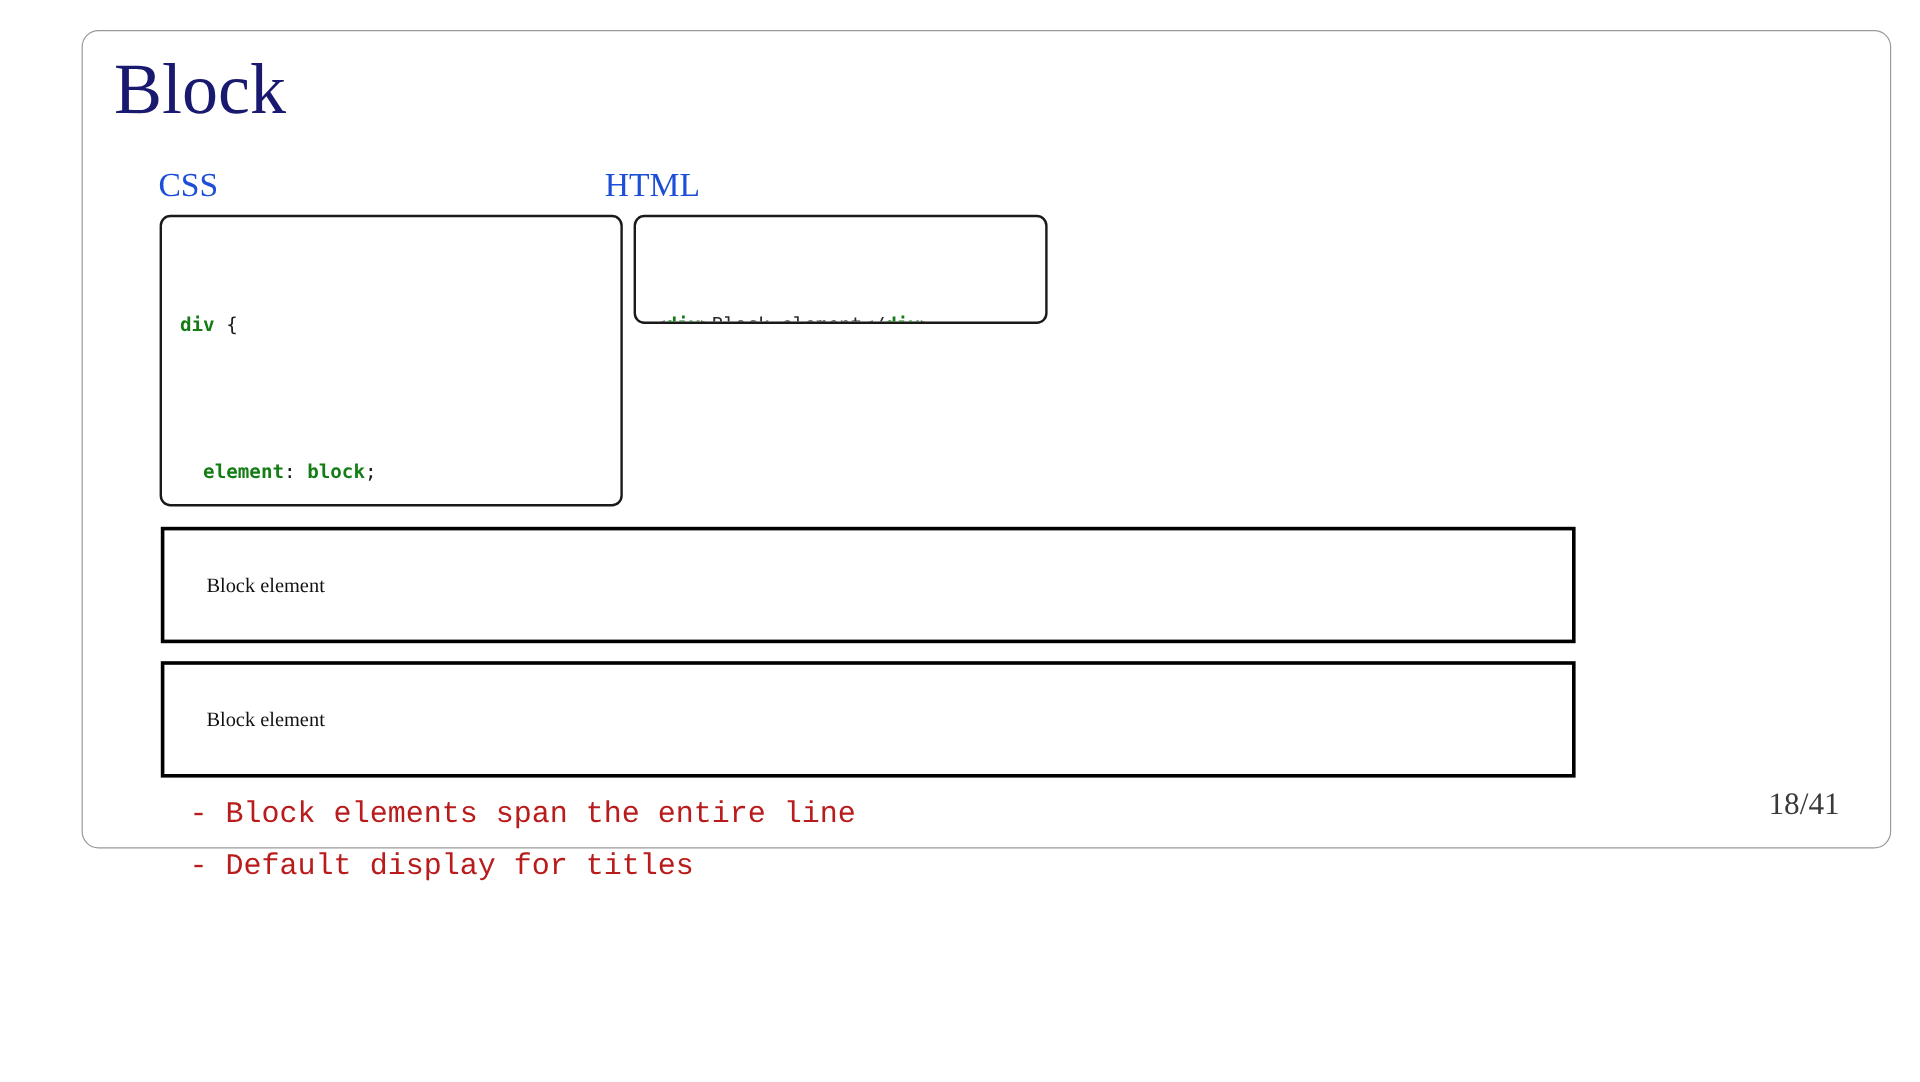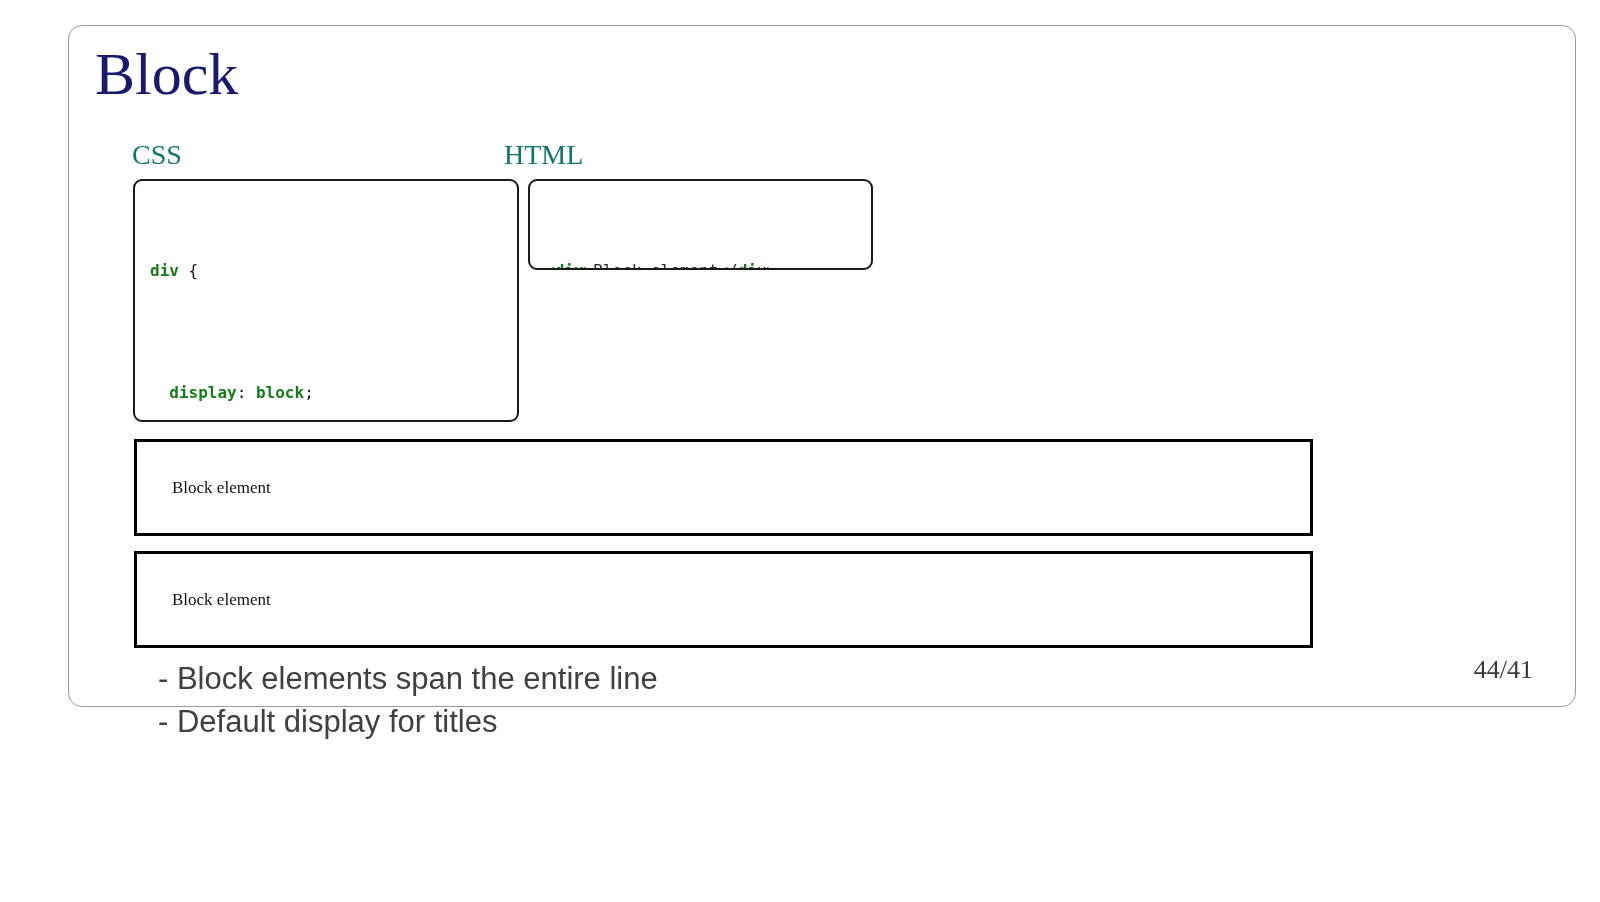--- a/index.html
+++ b/index.html
@@ -39,21 +39,21 @@
     color: #191970;
     letter-spacing: 0px;
     white-space: nowrap;
   }
 
   
   .col-caption {
     position: absolute;
     font-family: "Liberation Serif", "DejaVu Serif", serif;
     font-size: 28px;
-    color: #0f766e;
+    color: #1d4ed8;
     white-space: nowrap;
   }
   #caption-css  { left: 63px;  top: 113px; }
   #caption-html { left: 435px; top: 113px; }
 
   
   .code-box {
     position: absolute;
     border: 2.2px solid #1a1a1a;
     border-radius: 9px;
@@ -111,24 +111,24 @@
     font-size: 17px;
     color: #111111;
     white-space: nowrap;
   }
 
   
   #bullet-list {
     position: absolute;
     left: 89px;
     top: 631px;
-    font-family: Liberation Sans, sans-serif;
-    font-size: 31px;
+    font-family: Liberation Mono, monospace;
+    font-size: 25px;
     line-height: 43px;
-    color: #404040;
+    color: #b91c1c;
   }
   .bullet-item { white-space: nowrap; }
 
   
   #page-number {
     position: absolute;
     right: 42px;
     bottom: 21px;
     font-family: "Liberation Serif", "DejaVu Serif", serif;
     font-size: 26px;
@@ -142,21 +142,21 @@
 <div id="slide-frame">
 
   <div id="slide-title">Block</div>
 
   <div class="col-caption" id="caption-css">CSS</div>
   <div class="col-caption" id="caption-html">HTML</div>
 
   <div class="code-box" id="code-box-css">
     <span class="code-line"><span class="tok-sel">div</span><span class="tok-punct"> {</span></span>
 
-    <span class="code-line"><span class="tok-punct">  </span><span class="tok-prop">display</span><span class="tok-punct">: </span><span class="tok-val">block</span><span class="tok-punct">;</span></span>
+    <span class="code-line"><span class="tok-punct">  </span><span class="tok-prop">element</span><span class="tok-punct">: </span><span class="tok-val">block</span><span class="tok-punct">;</span></span>
 
     
 
     
 
     
 
     
 
     
@@ -173,15 +173,15 @@
   </div>
   <div class="demo-block" id="demo-block-2">
     <span class="demo-block-label">Block element</span>
   </div>
 
   <div id="bullet-list">
     <div class="bullet-item">- Block elements span the entire line</div>
     <div class="bullet-item">- Default display for titles</div>
   </div>
 
-  <div id="page-number">44/41</div>
+  <div id="page-number">18/41</div>
 
 </div>
 
 </body></html>

